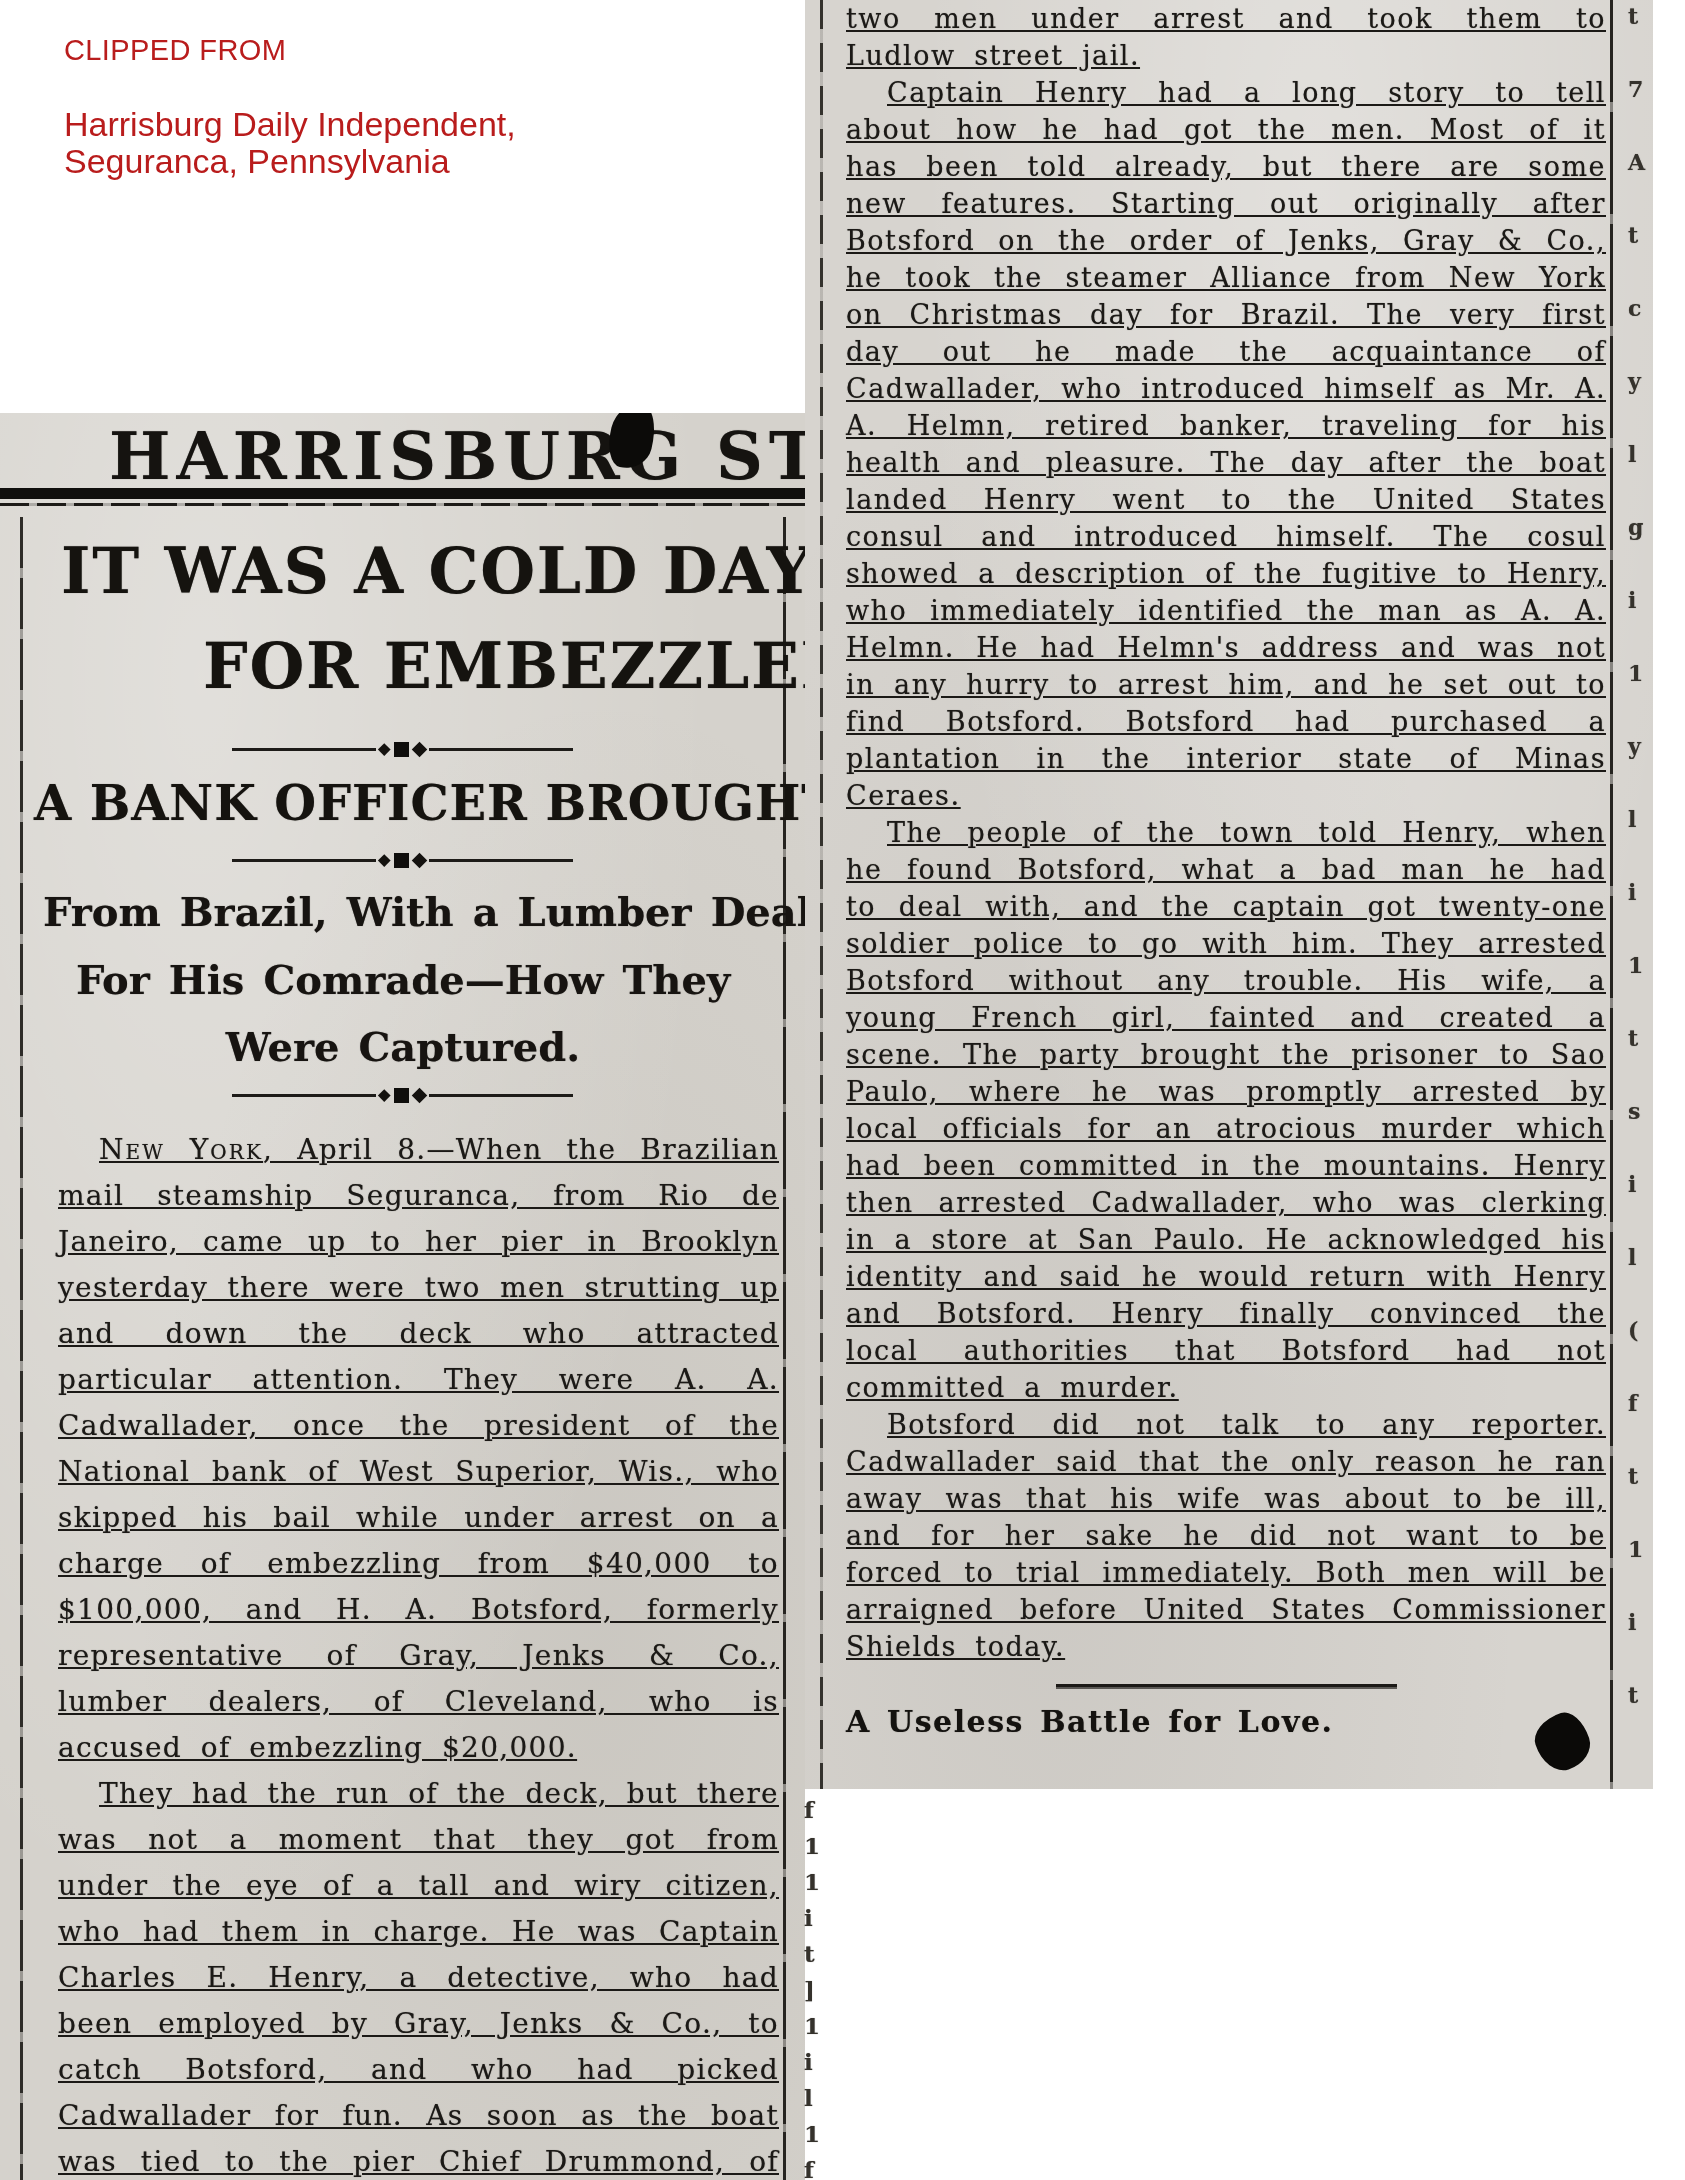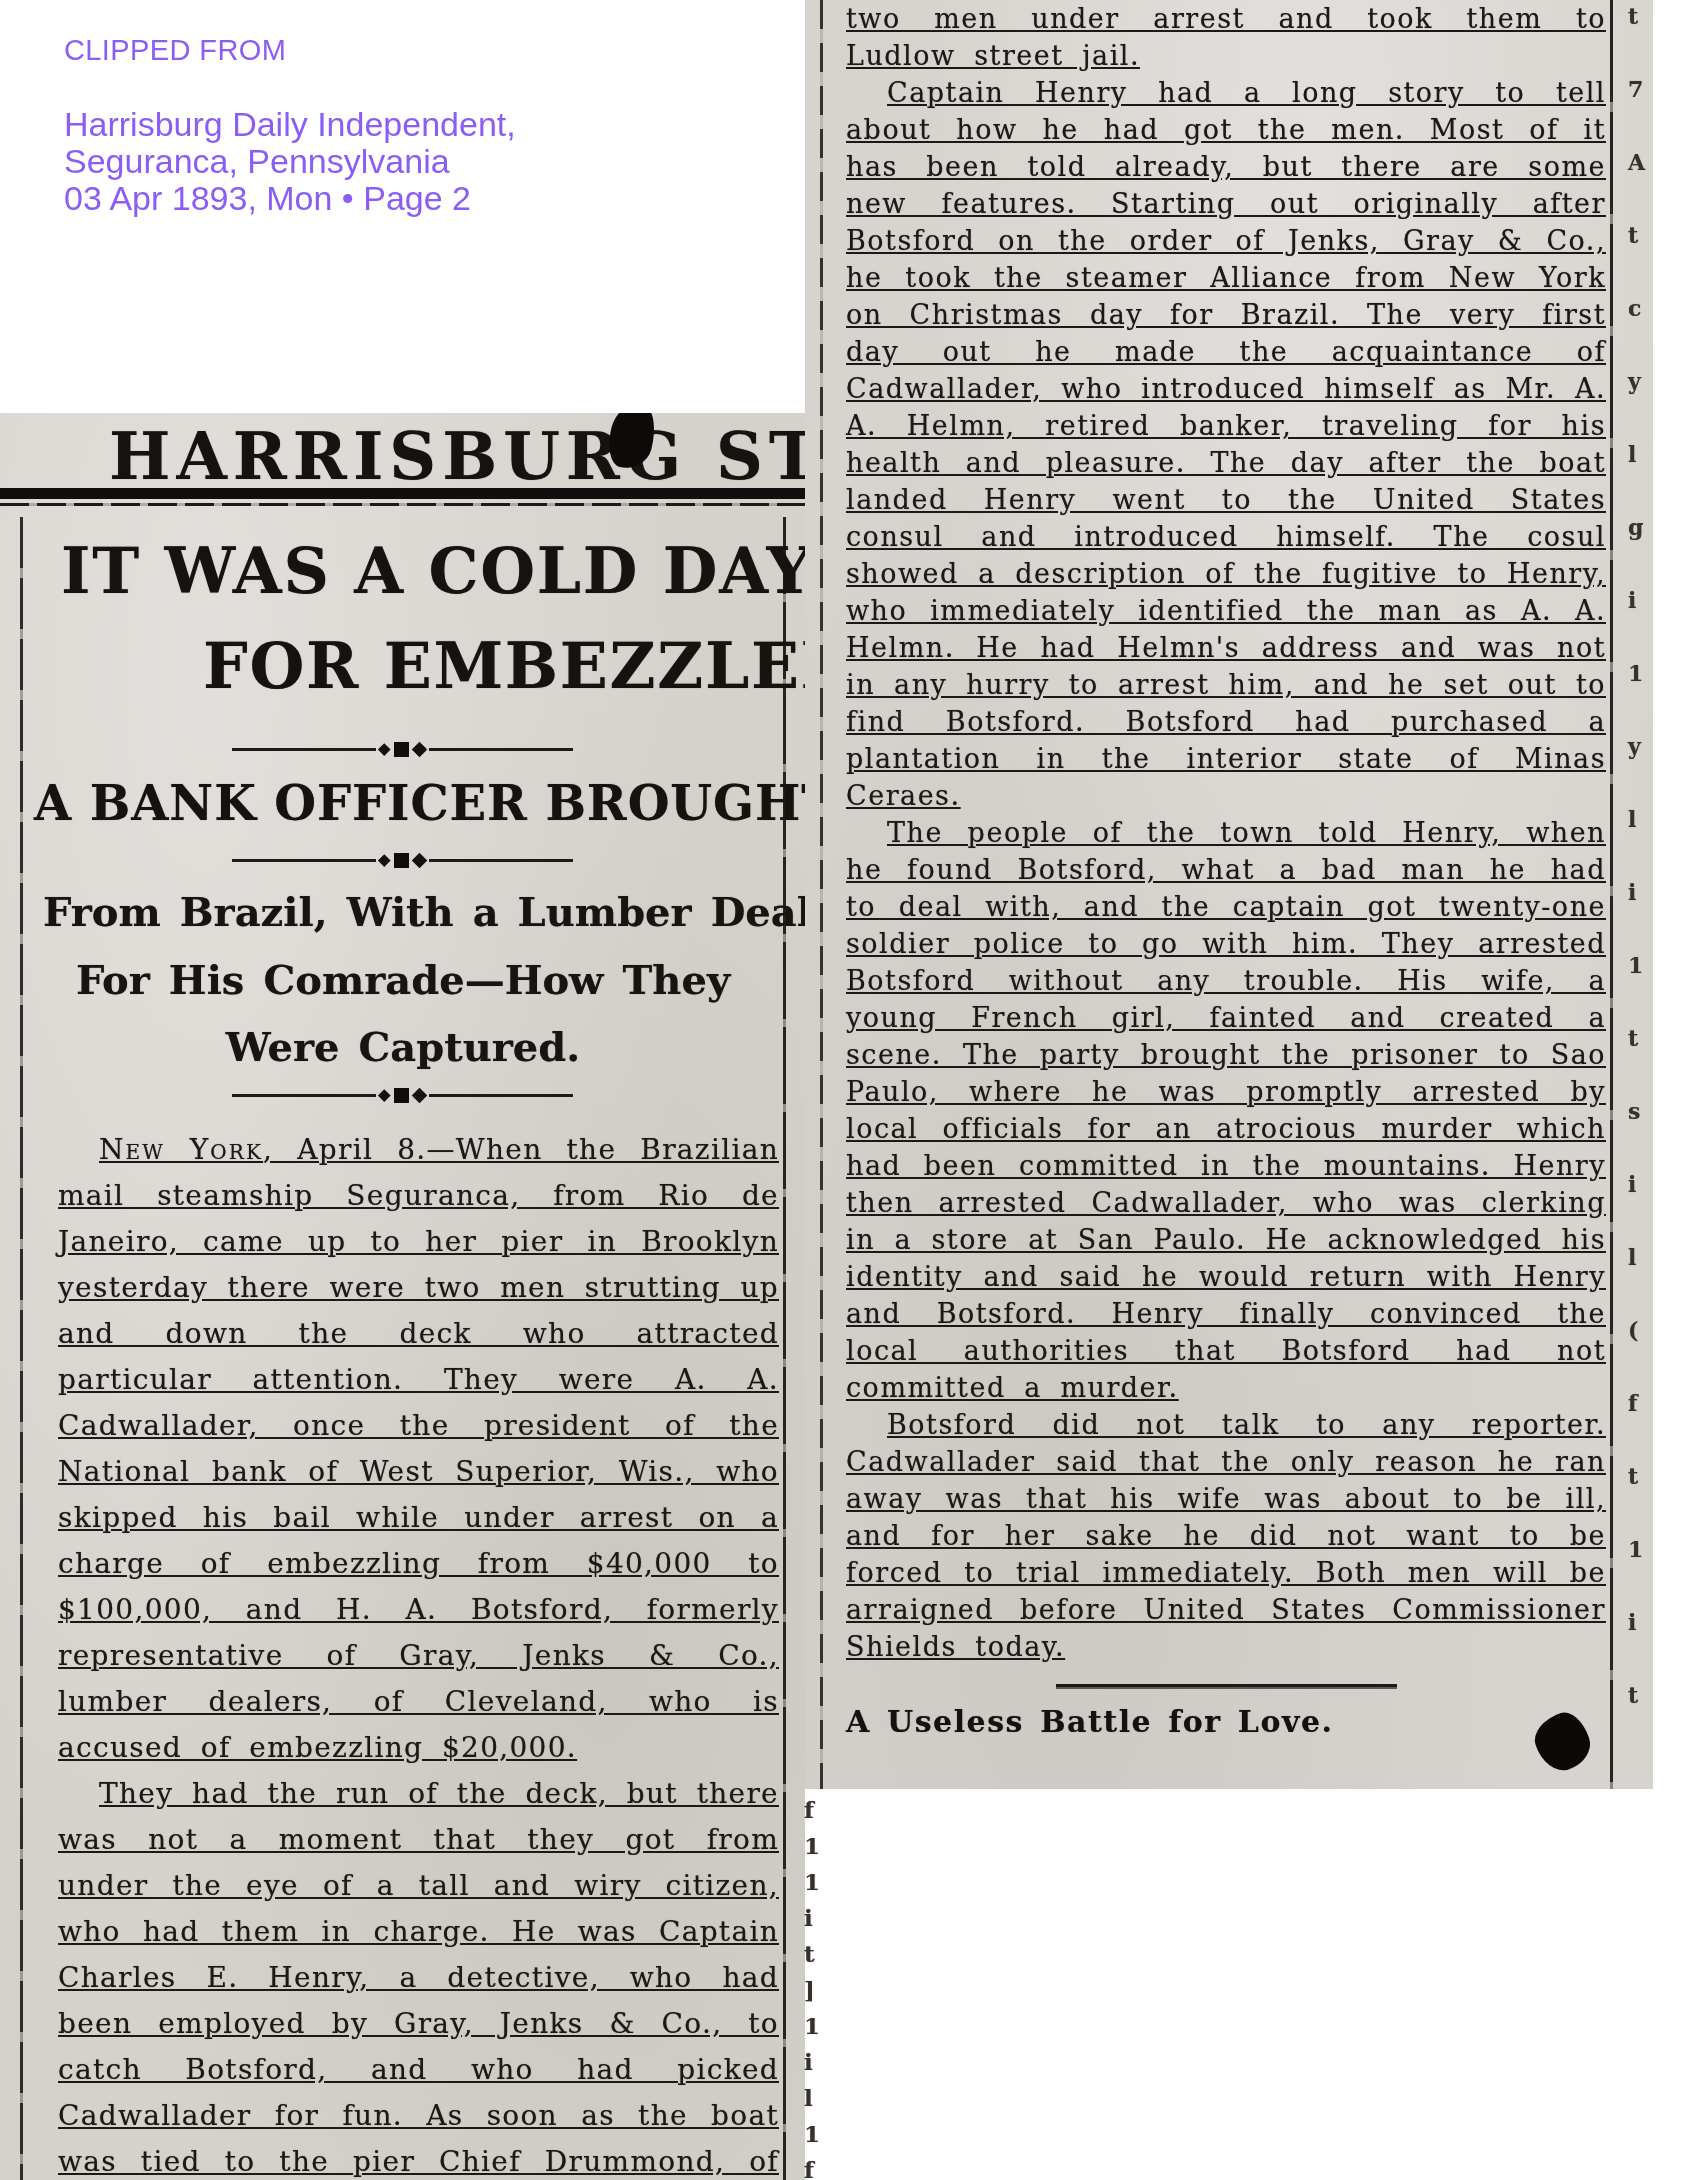--- a/index.html
+++ b/index.html
@@ -6,21 +6,21 @@
   body{
     width:1686px;height:2181px;position:relative;overflow:hidden;
     background:#ffffff;
     font-family:"DejaVu Serif", serif;
   }
   .abs{position:absolute;}
 
   
   .meta-header{
     left:64px;top:34px;width:596px;
-    font-family:"Liberation Sans", sans-serif;color:#8b5cf6;
+    font-family:"Liberation Sans", sans-serif;color:#b91c1c;
   }
   .meta-kicker{font-size:29px;letter-spacing:0.4px;margin:0 0 39px 0;}
   .meta-line{font-size:34px;line-height:37px;margin:0;}
 
   
   .clip{
     overflow:hidden;
     color:#1b1916;
     text-shadow:0 0 0.9px rgba(27,25,22,.55);
   }
@@ -125,21 +125,20 @@
   .frag-right-strip{left:828px;top:3.4px;width:19px;font-size:22px;}
   .frag-right-strip span{display:block;height:73px;}
 </style>
 </head>
 <body>
 
 <div class="abs meta-header">
   <p class="meta-kicker">CLIPPED FROM</p>
   <p class="meta-line">Harrisburg Daily Independent,</p>
   <p class="meta-line">Seguranca, Pennsylvania</p>
-  <p class="meta-line">03 Apr 1893, Mon  •  Page 2</p>
 </div>
 
 <div class="abs clip clip-left">
   <div class="abs masthead">HARRISBURG STA</div>
   <div class="abs masthead-blot"></div>
   <div class="abs rule-thick"></div>
   <div class="abs rule-thin"></div>
   <div class="abs col-rule-left"></div>
   <div class="abs col-rule-right"></div>
 

